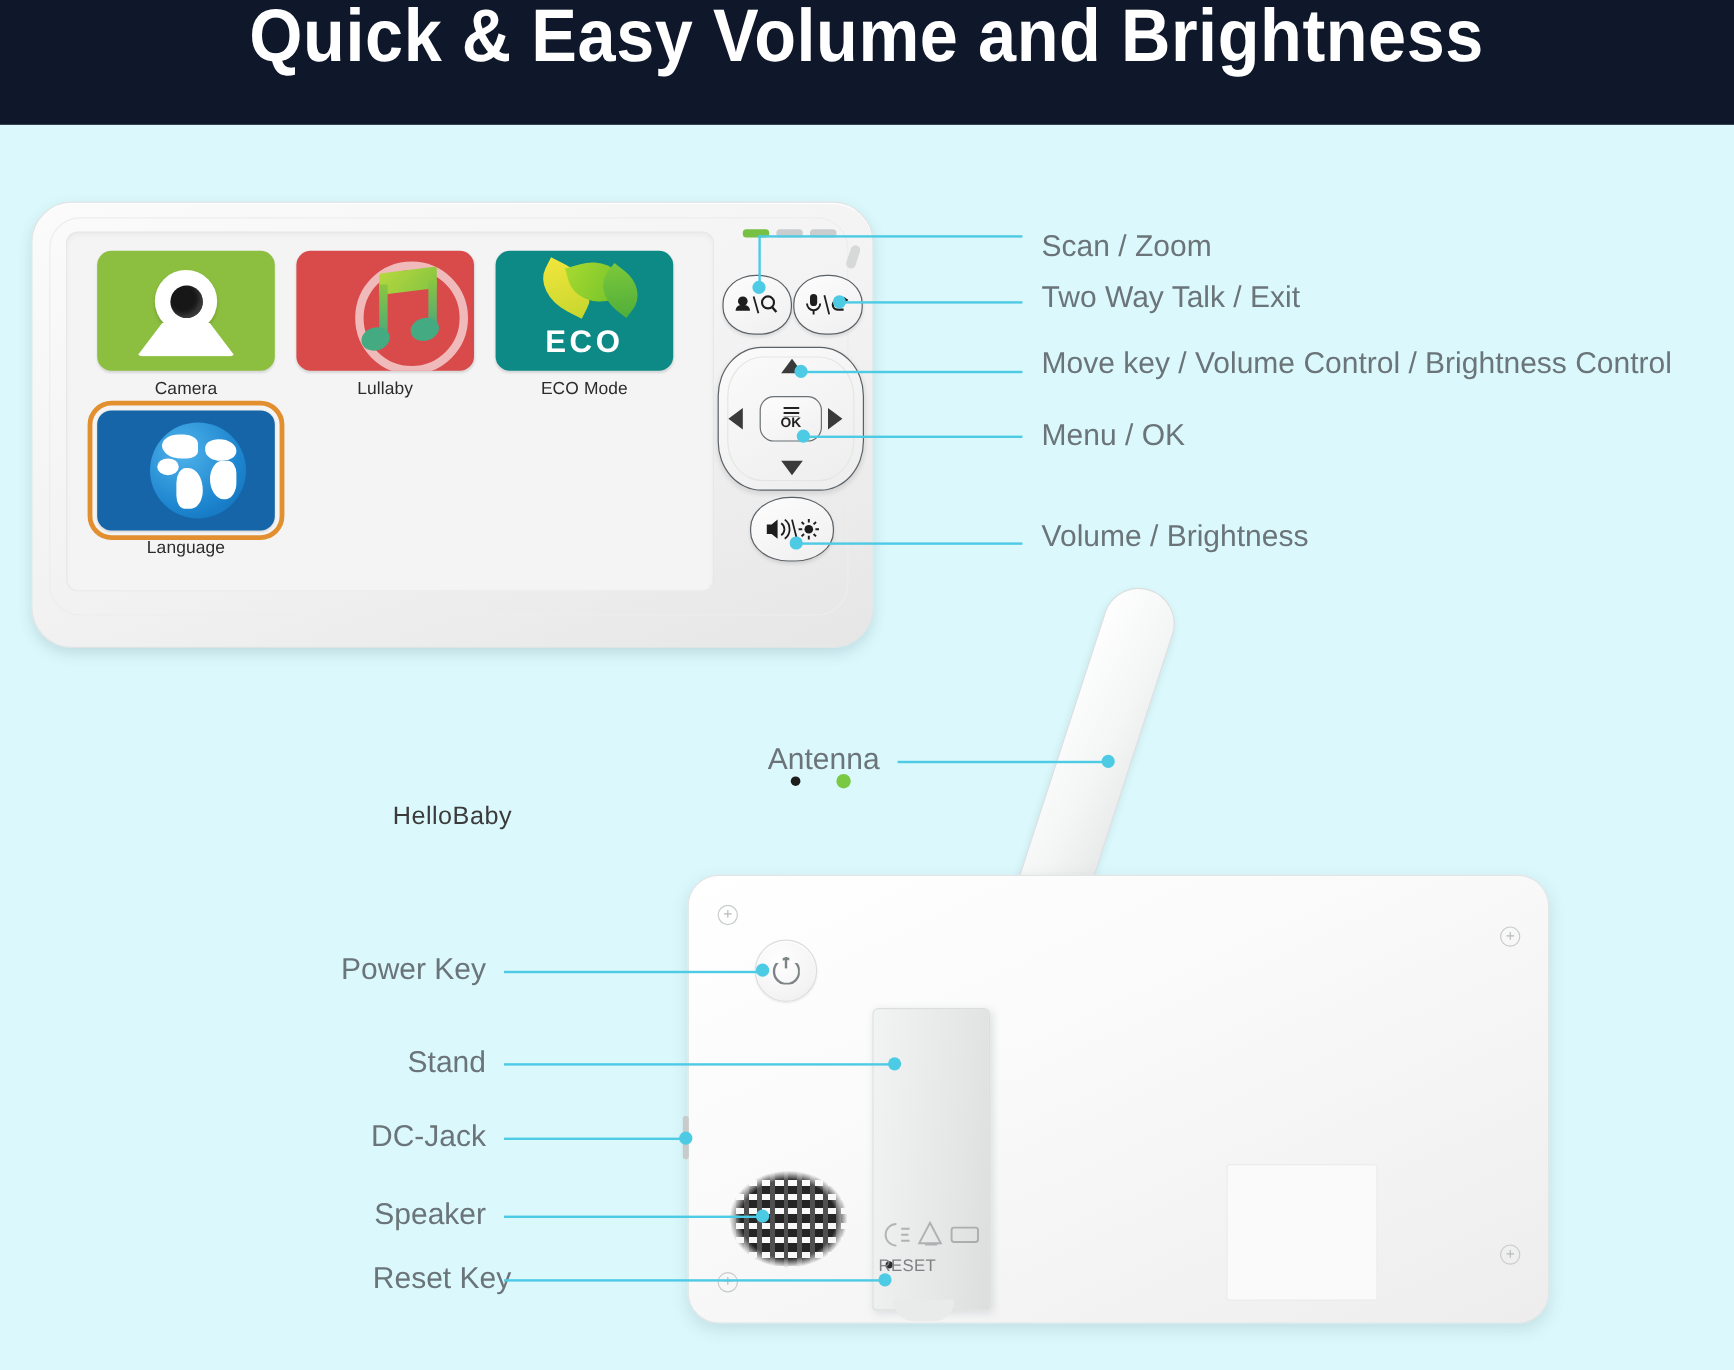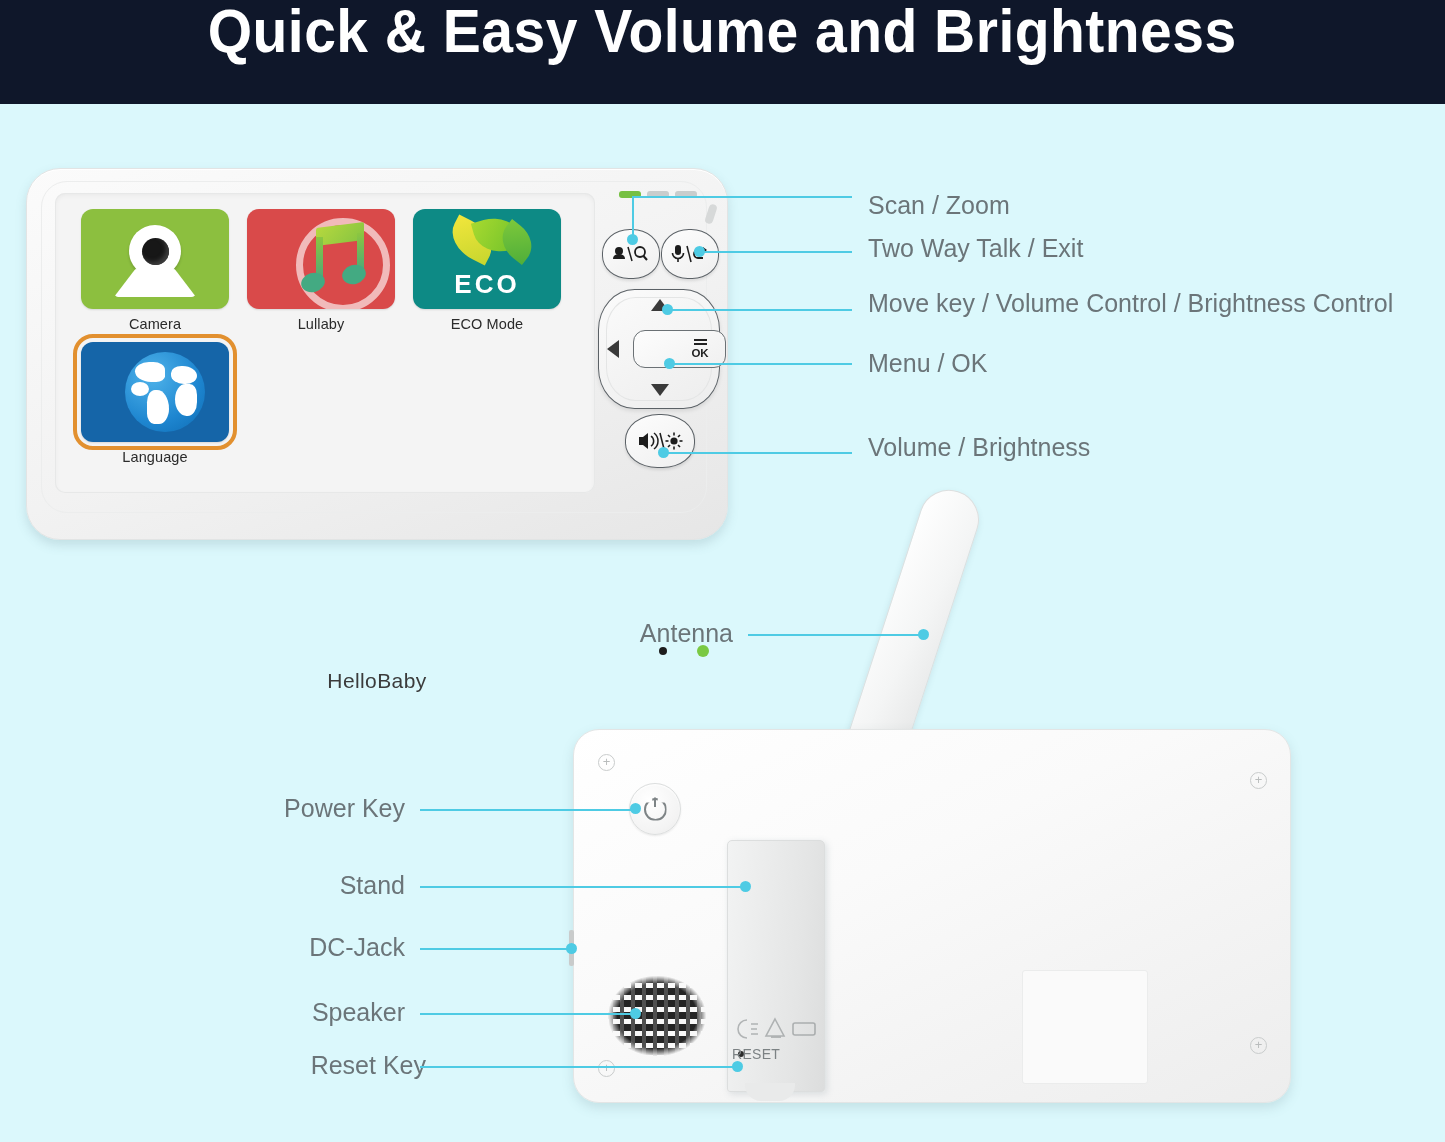--- a/index.html
+++ b/index.html
@@ -148,21 +148,21 @@
     position:absolute;left:598px;top:289px;width:120px;height:118px;
     background:linear-gradient(150deg,#fbfbfb,#ededed);
     border:1.5px solid #5b6166;
     border-radius:30% 30% 30% 30%/34% 34% 34% 34%;
     box-shadow:0 2px 4px rgba(0,0,0,.10);
   }
   .dpad-in{position:absolute;inset:7px;border:1px solid #e4e5e5;border-radius:28%/32%;}
   .ok-btn{
     position:absolute;left:633px;top:330px;width:50px;height:36px;border-radius:12px;
     background:linear-gradient(150deg,#fdfdfd,#f0f0f0);border:1.5px solid #6b7175;
-    display:flex;flex-direction:column;align-items:center;justify-content:center;padding-left:41px;
+    display:flex;flex-direction:column;align-items:center;justify-content:center;
   }
   .ok-lines{width:13px;height:8px;
     background:repeating-linear-gradient(180deg,#222 0 1.6px,transparent 1.6px 4px);}
   .ok-text{font-size:11.5px;font-weight:bold;color:#222;line-height:1;margin-top:1px;
     font-family:"Liberation Sans",sans-serif;}
   .arw{position:absolute;width:0;height:0;}
   .arw-up{left:651px;top:299px;border-left:9px solid transparent;border-right:9px solid transparent;border-bottom:12px solid #3a3a3a;}
   .arw-dn{left:651px;top:384px;border-left:9px solid transparent;border-right:9px solid transparent;border-top:12px solid #3a3a3a;}
   .arw-lf{left:607px;top:340px;border-top:9px solid transparent;border-bottom:9px solid transparent;border-right:12px solid #3a3a3a;}
   .arw-rt{left:690px;top:340px;border-top:9px solid transparent;border-bottom:9px solid transparent;border-left:12px solid #3a3a3a;}

